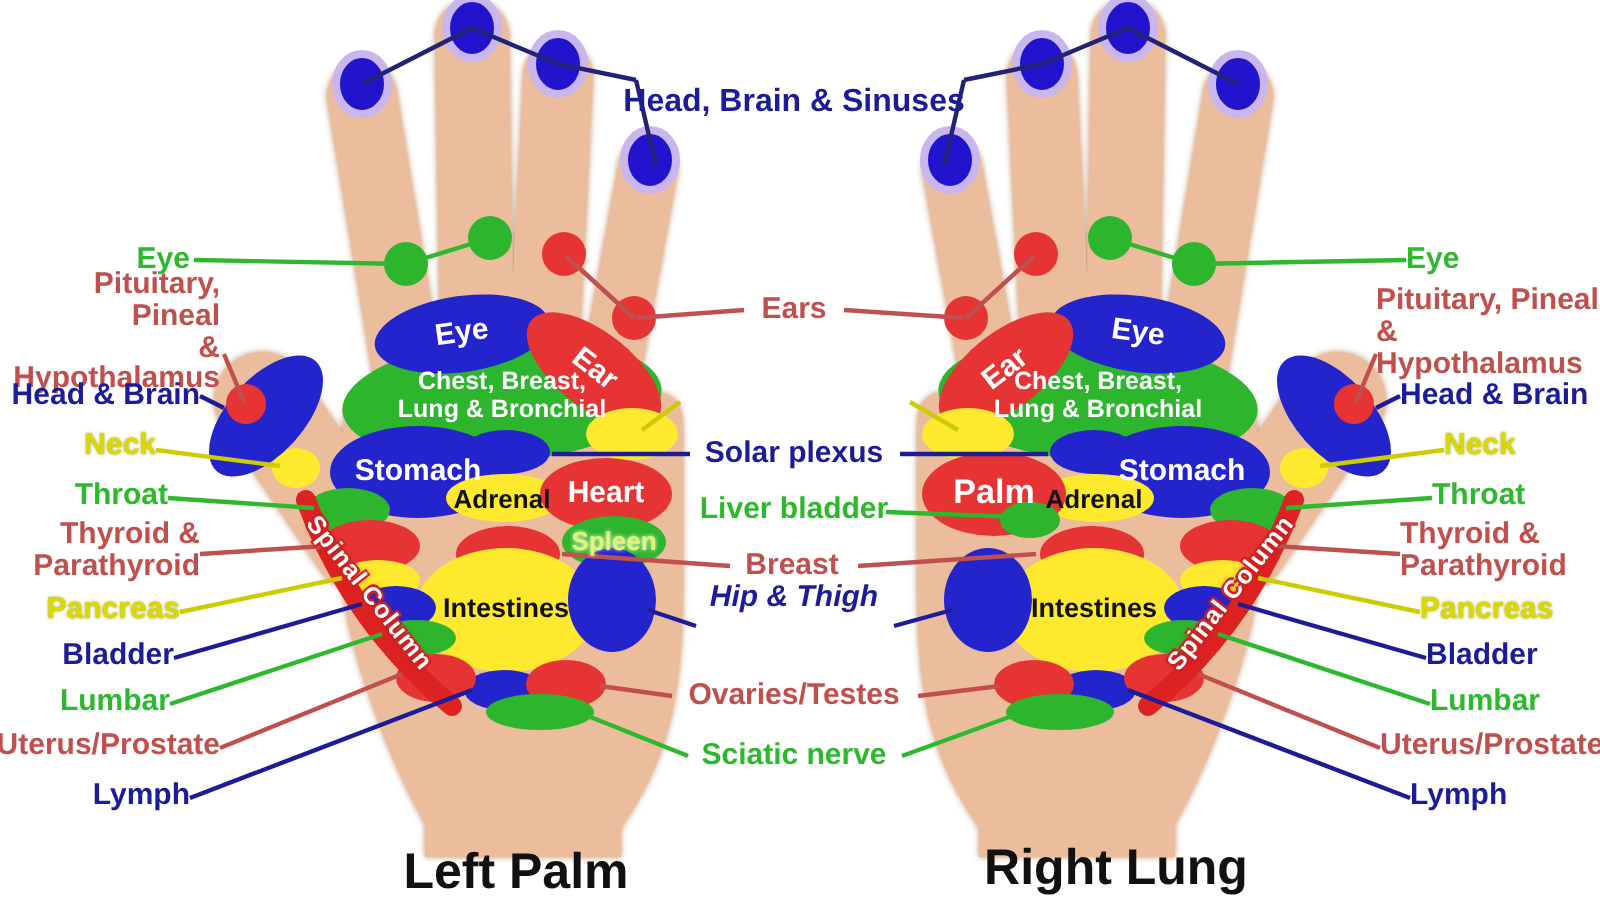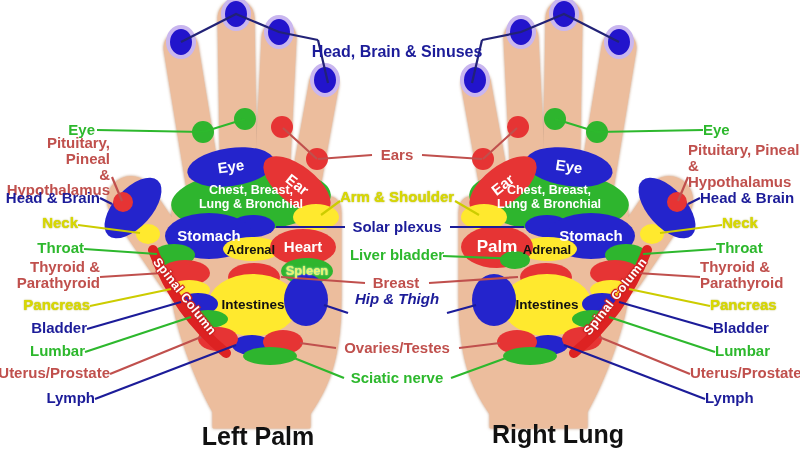--- a/index.html
+++ b/index.html
@@ -202,21 +202,20 @@
 <div class="lbl grn" style="left:716px;top:248px;">Throat</div>
 <div class="lbl red" style="left:700px;top:275px;">Thyroid &amp;
 Parathyroid</div>
 <div class="lbl yel" style="left:710px;top:305px;">Pancreas</div>
 <div class="lbl navy" style="left:713px;top:328px;">Bladder</div>
 <div class="lbl grn" style="left:715px;top:351px;">Lumbar</div>
 <div class="lbl red" style="left:690px;top:373px;">Uterus/Prostate</div>
 <div class="lbl navy" style="left:705px;top:398px;">Lymph</div>
 
 <div class="lbl ctr red" style="left:397px;top:155px;">Ears</div>
-<div class="lbl ctr yel" style="left:397px;top:197px;">Arm &amp; Shoulder</div>
 <div class="lbl ctr navy" style="left:397px;top:227px;">Solar plexus</div>
 <div class="lbl ctr grn" style="left:397px;top:255px;">Liver bladder</div>
 <div class="lbl ctr red" style="left:396px;top:283px;">Breast</div>
 <div class="lbl ctr navy" style="left:397px;top:299px;font-style:italic;">Hip &amp; Thigh</div>
 <div class="lbl ctr red" style="left:397px;top:348px;">Ovaries/Testes</div>
 <div class="lbl ctr grn" style="left:397px;top:378px;">Sciatic nerve</div>
 
 <div class="zl" style="left:231px;top:167px;font-size:15px;transform:translate(-50%,-50%) rotate(-8deg);">Eye</div>
 <div class="zl" style="left:297px;top:185px;font-size:15px;transform:translate(-50%,-50%) rotate(38deg);">Ear</div>
 <div class="zl" style="left:251px;top:198px;font-size:12.5px;">Chest, Breast,

